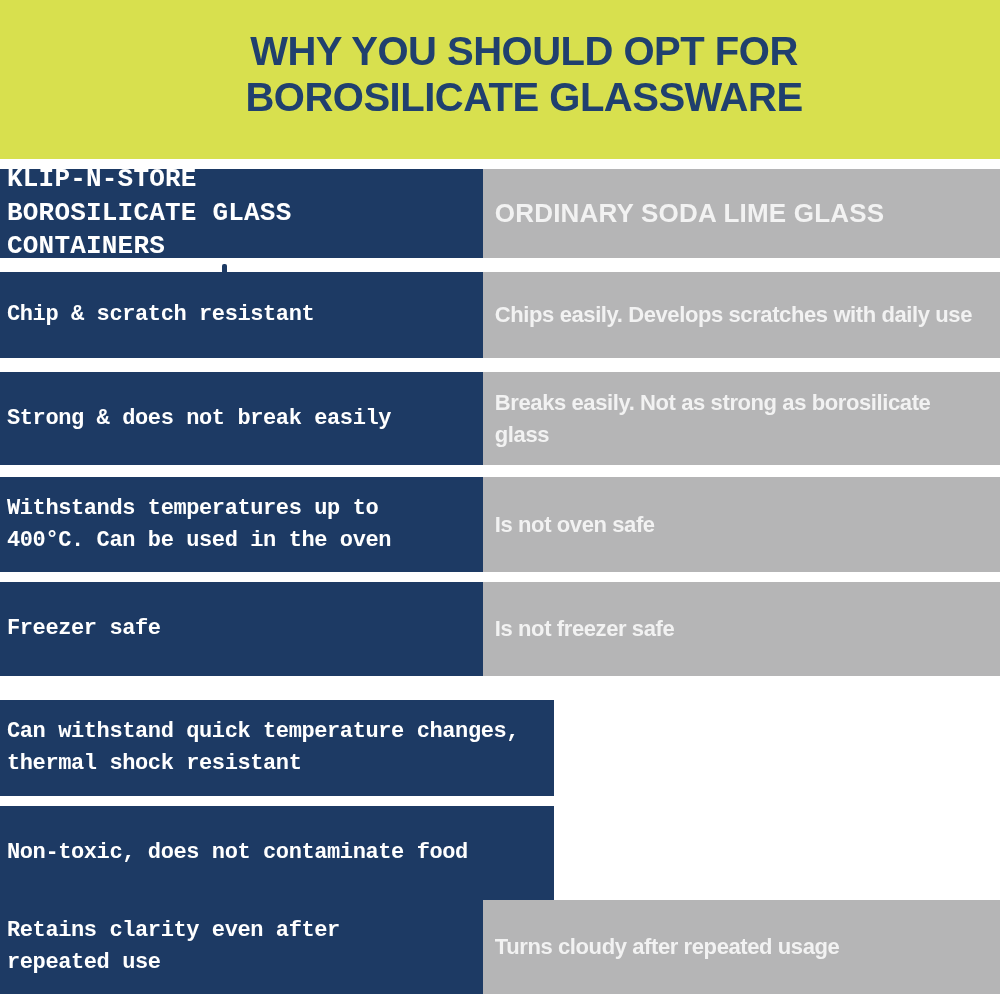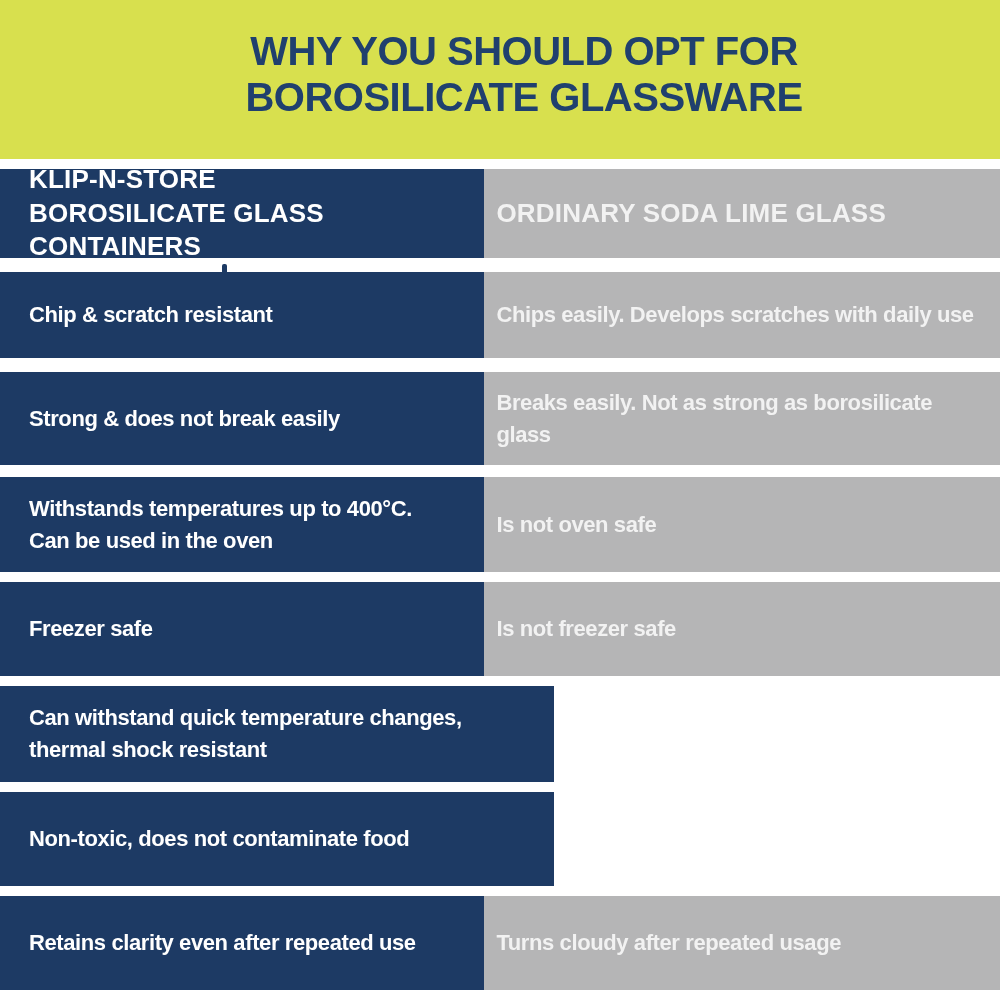--- a/index.html
+++ b/index.html
@@ -47,25 +47,26 @@
     display: flex;
     width: 1000px;
   }
   .cell-left {
     width: 554px;
     box-sizing: border-box;
     background: var(--navy, #1d3a64);
     color: #ffffff;
     display: flex;
     align-items: center;
-    padding: 0 30px 0 29px;
+    padding: 0 30px 0 7px;
     font-weight: 700;
     font-size: 22px;
     line-height: 1.45;
     letter-spacing: -0.4px;
+    font-family: Liberation Mono, monospace;
   }
   .cell-right {
     width: 595px;
     box-sizing: border-box;
     background: var(--gray, #b5b5b6);
     color: #f2f2f2;
     display: flex;
     align-items: center;
     padding: 0 18px 0 12px;
     font-weight: 700;
@@ -82,23 +83,23 @@
     line-height: 1.3;
     letter-spacing: 0.2px;
     font-weight: 800;
   }
   .trow.header .cell-left span { display: block; }
 
   
   .trow.r1 { height: 86px; margin-bottom: 14px; justify-content: flex-end; }
   .trow.r2 { height: 93px; margin-bottom: 12px; }
   .trow.r3 { height: 95px; margin-bottom: 10px; }
-  .trow.r4 { height: 94px; margin-bottom: 10px; }
+  .trow.r4 { height: 94px; margin-bottom: 24px; }
   .trow.r5 { height: 96px; margin-bottom: 10px; }
-  .trow.r6 { height: 94px; margin-bottom: 10px; }
+  .trow.r6 { height: 94px; }
   .trow.r7 { height: 94px; margin-bottom: 12px; }
 
   
   .stray-mark {
     position: absolute;
     left: 222px;
     top: 264px;
     width: 5px;
     height: 10px;
     border-radius: 2px;

